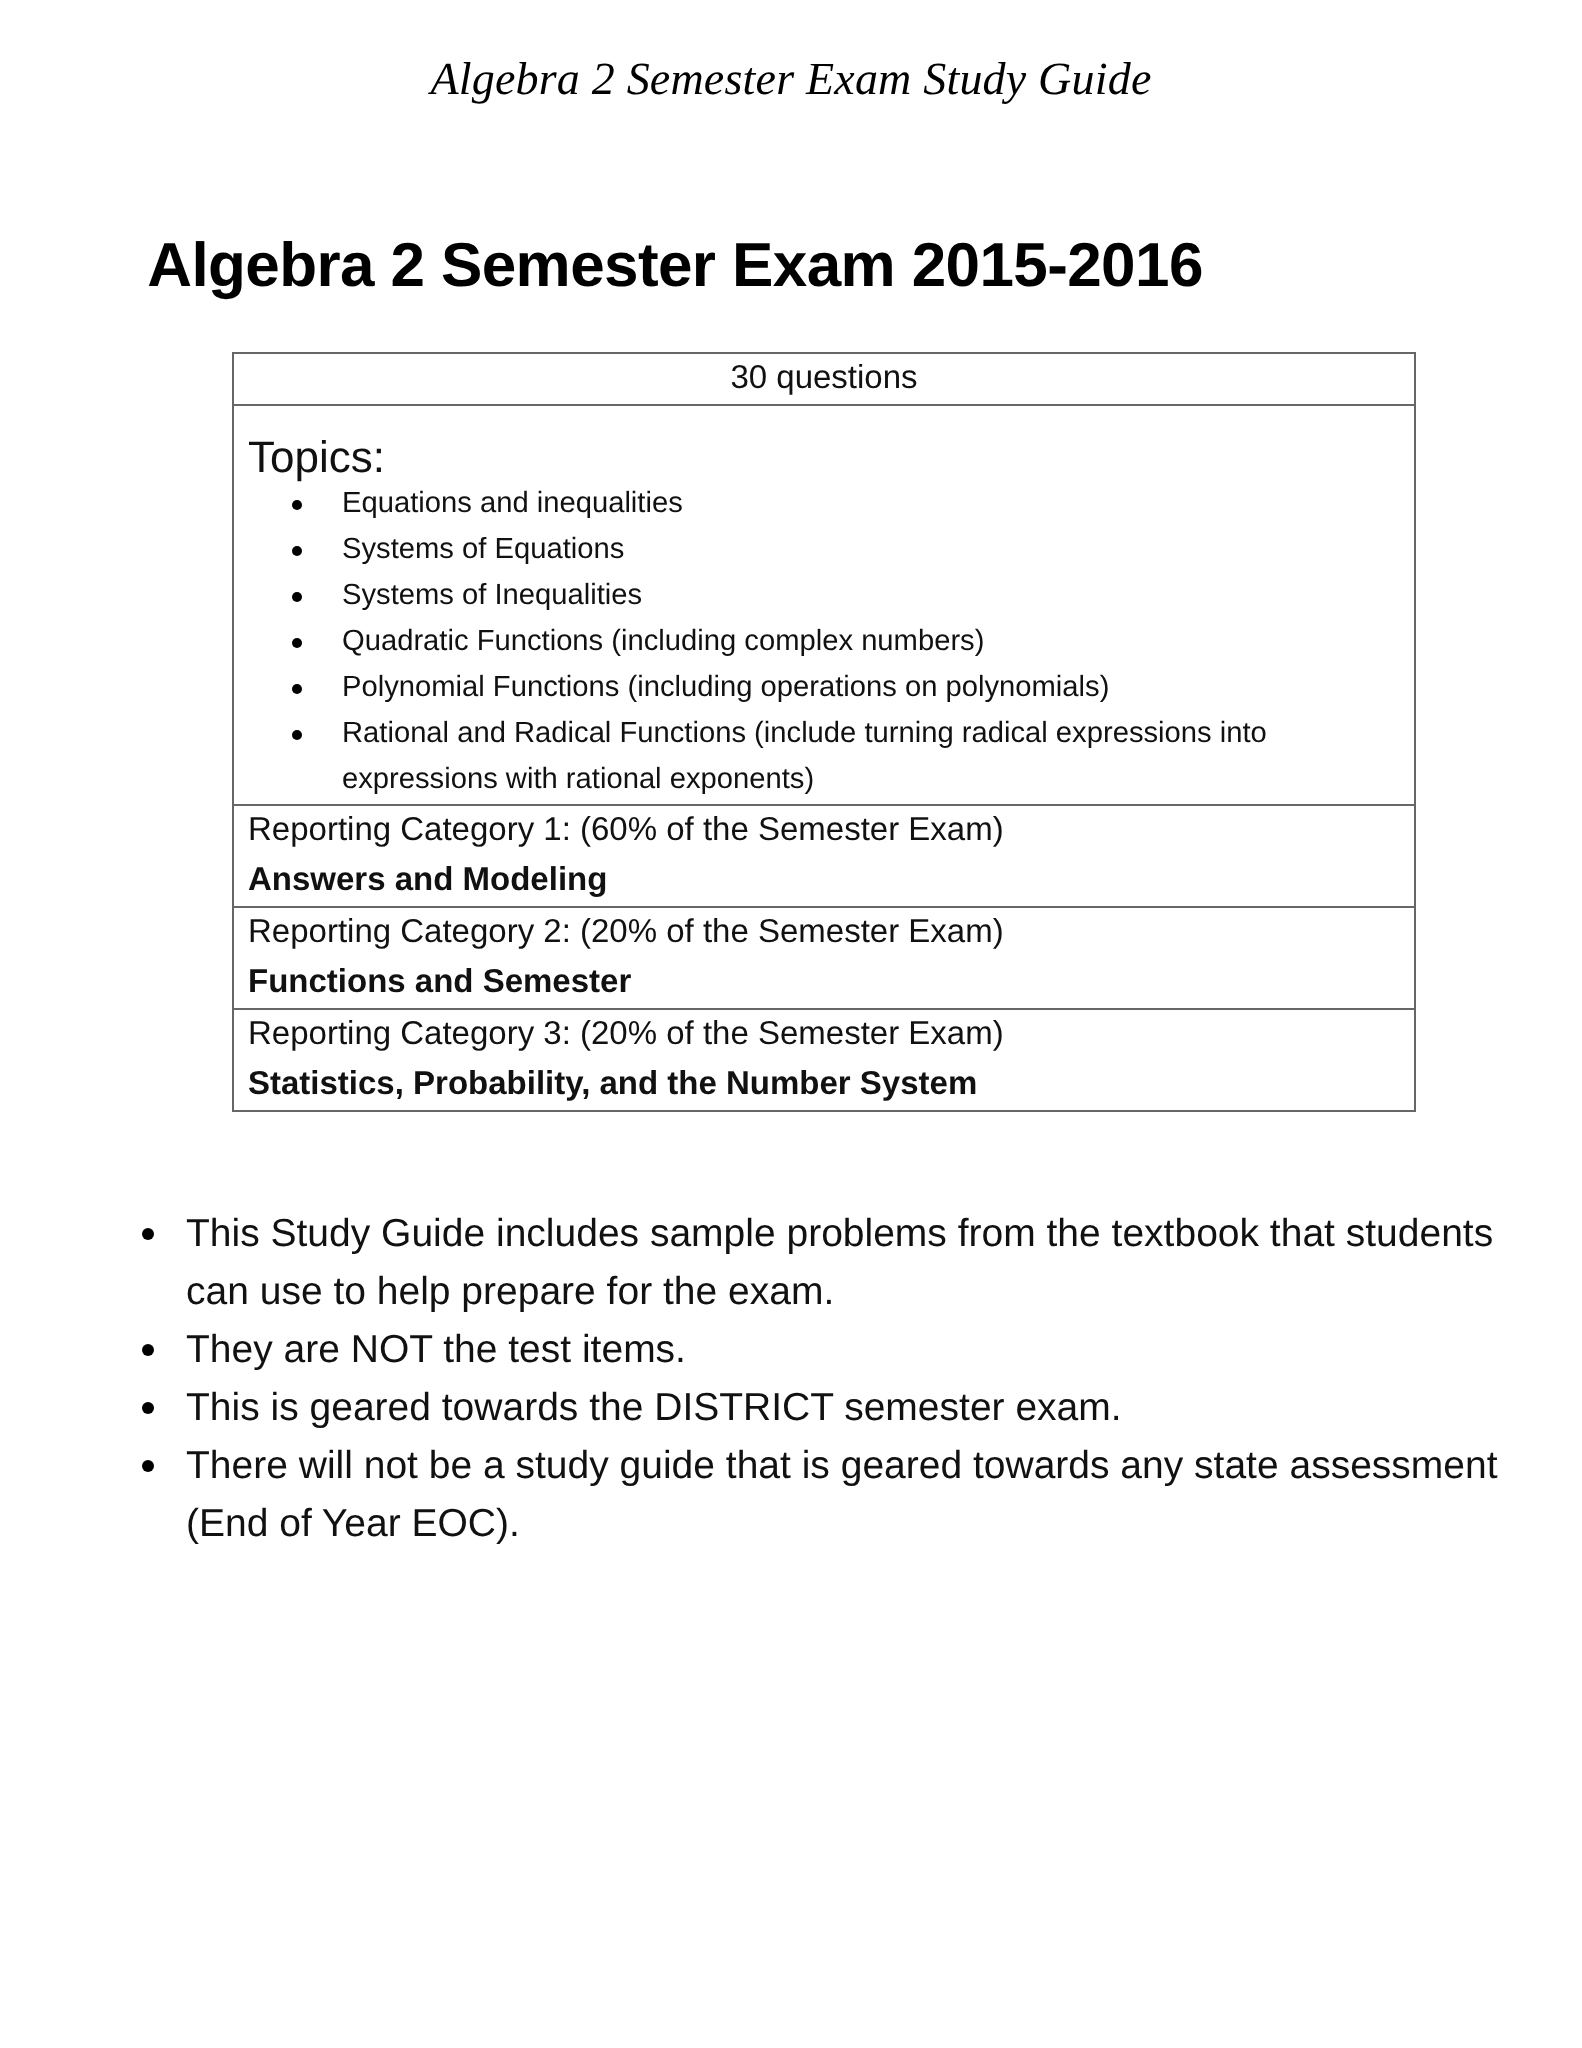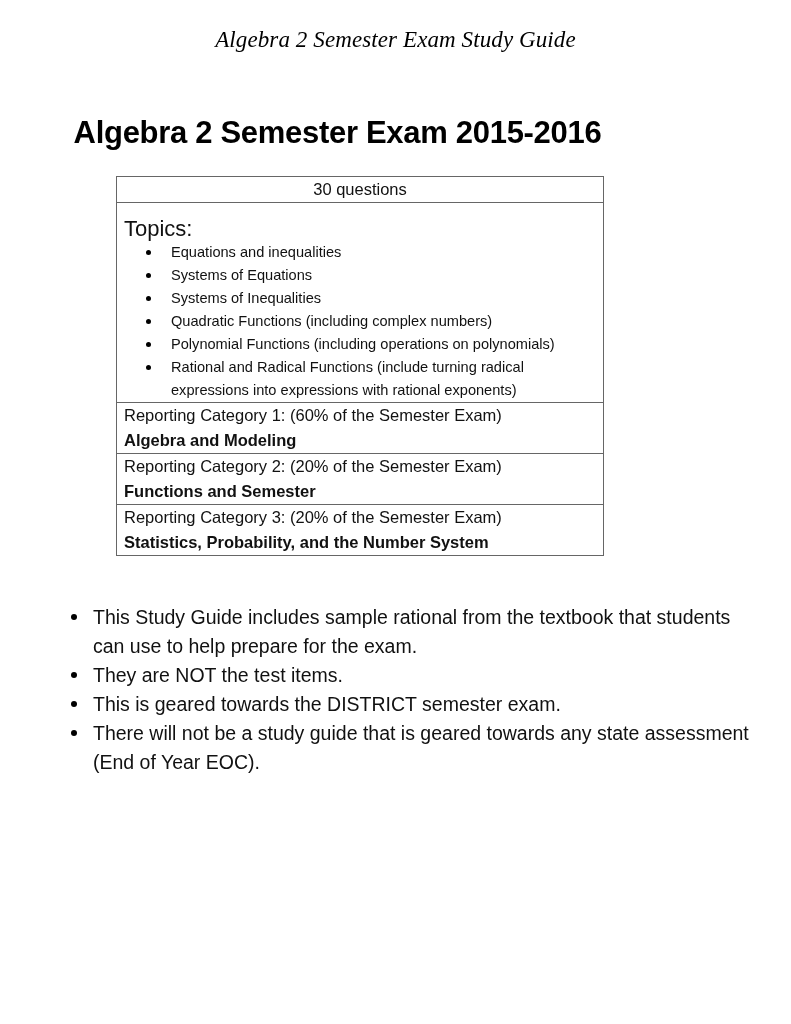--- a/index.html
+++ b/index.html
@@ -7,21 +7,21 @@
     .header {
       position: absolute; left: 0; top: 27px; width: 791px; text-align: center;
       font-family: "Liberation Serif", "DejaVu Serif", serif; font-size: 23px; letter-spacing: 0.1px; font-style: italic;
     }
     .title {
       position: absolute; left: 0; top: 115px; width: 675px; text-align: center;
       font-family: "Liberation Sans", "DejaVu Sans", sans-serif; font-weight: bold; font-size: 31px;
       letter-spacing: -0.3px;
     }
     .summary-table {
-      position: absolute; left: 116px; top: 176px; width: 488px;
+      position: absolute; left: 116px; top: 176px; width: 592px;
       border-collapse: collapse;
       font-family: "Liberation Sans", "DejaVu Sans", sans-serif; color: #111;
     }
     .summary-table td { border: 1.3px solid #666; padding: 0 7px; vertical-align: top; }
     .cell-questions { text-align: center; font-size: 16.5px; height: 25px; line-height: 25px; }
     .topics-label { font-size: 22px; line-height: 24px; margin-top: 14px; }
     .topics-list { margin: 0; padding: 0 0 0 47px; list-style: none; font-size: 14.6px; line-height: 23px; }
     .topics-list li { position: relative; padding-right: 6px; }
     .topics-list li::before {
       content: ""; position: absolute; left: -25px; top: 9px; width: 5px; height: 5px; border-radius: 50%; background: #000;
@@ -58,36 +58,36 @@
         <li>Systems of Inequalities</li>
         <li>Quadratic Functions (including complex numbers)</li>
         <li>Polynomial Functions (including operations on polynomials)</li>
         <li>Rational and Radical Functions (include turning radical expressions into expressions with rational exponents)</li>
       </ul>
     </td>
   </tr>
   <tr>
     <td class="cat-cell">
       <div>Reporting Category 1: (60% of the Semester Exam)</div>
-      <div class="cat-name">Algebra and Modeling</div>
+      <div class="cat-name">Answers and Modeling</div>
     </td>
   </tr>
   <tr>
     <td class="cat-cell">
       <div>Reporting Category 2: (20% of the Semester Exam)</div>
       <div class="cat-name">Functions and Semester</div>
     </td>
   </tr>
   <tr>
     <td class="cat-cell">
       <div>Reporting Category 3: (20% of the Semester Exam)</div>
       <div class="cat-name">Statistics, Probability, and the Number System</div>
     </td>
   </tr>
 </tbody>
   </table>
 
 <ul class="notes">
-  <li>This Study Guide includes sample rational from the textbook that students can use to help prepare for the exam.</li>
+  <li>This Study Guide includes sample problems from the textbook that students can use to help prepare for the exam.</li>
   <li>They are NOT the test items.</li>
   <li>This is geared towards the DISTRICT semester exam.</li>
   <li>There will not be a study guide that is geared towards any state assessment (End of Year EOC).</li>
 </ul>
 
 </body></html>

